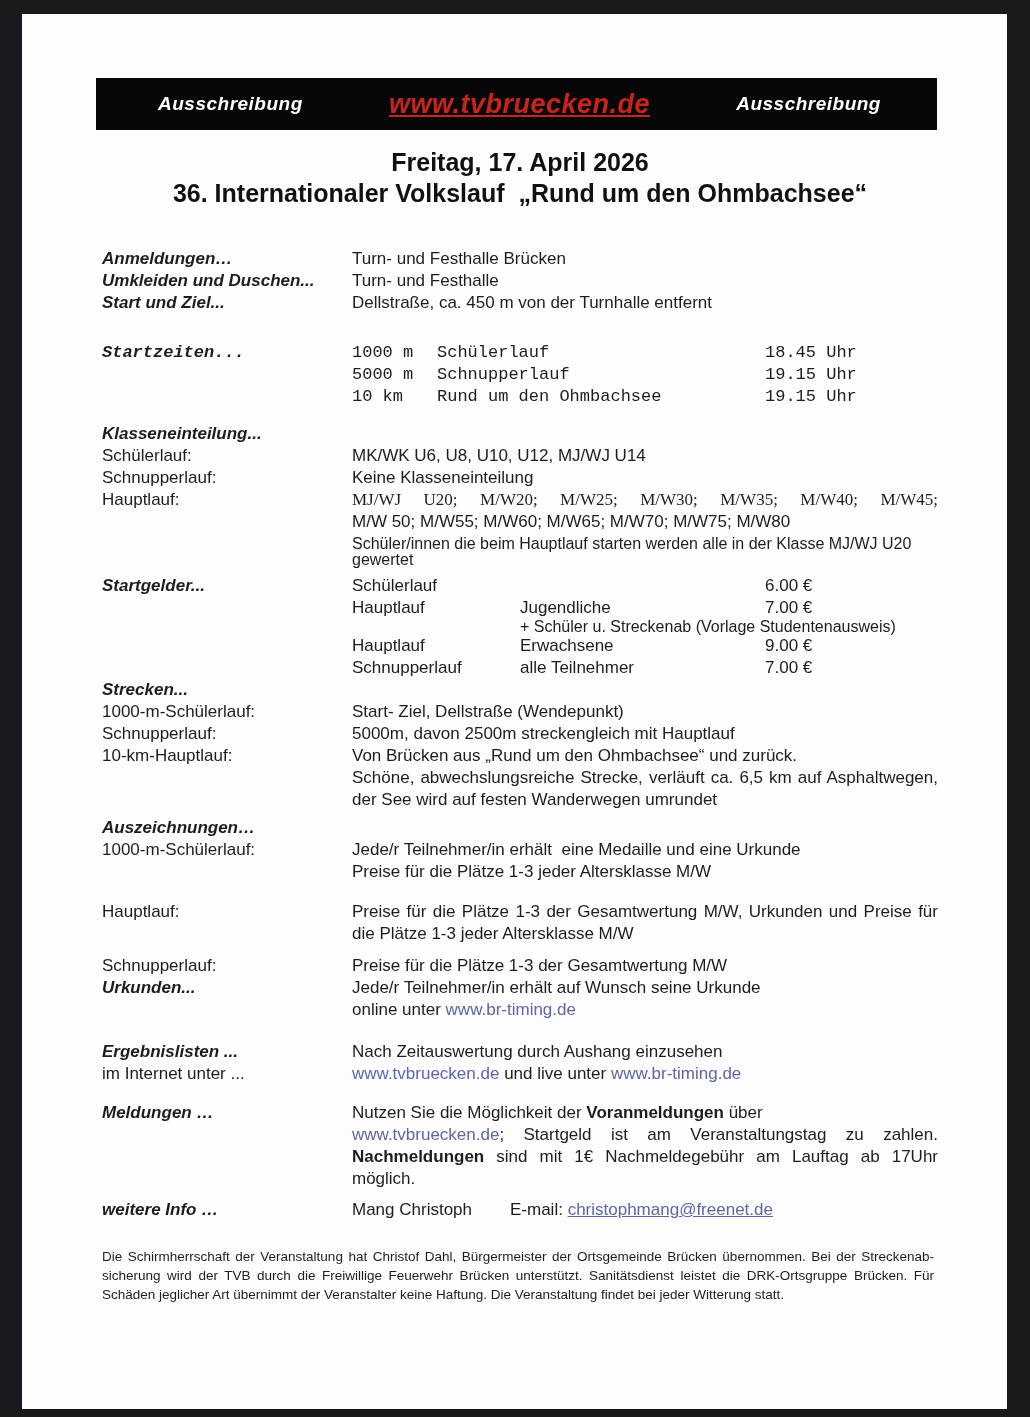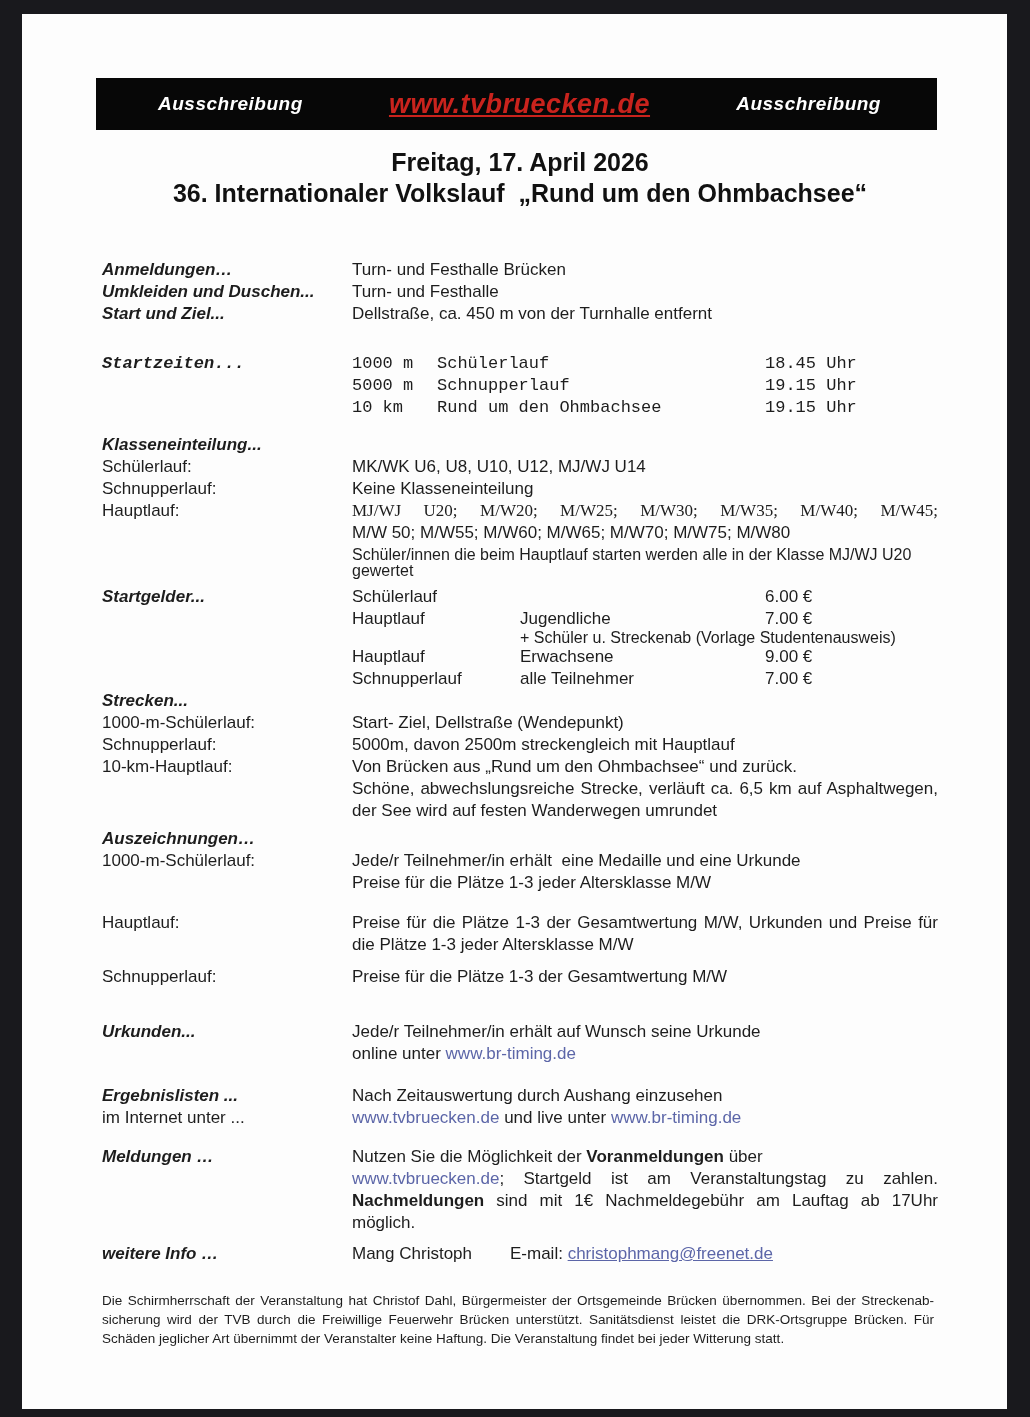--- a/index.html
+++ b/index.html
@@ -55,29 +55,29 @@
   .sz-grid { display: grid; grid-template-columns: 85px 328px 1fr; }
   .sg-grid { display: grid; grid-template-columns: 168px 245px 1fr; }
   .small { font-size: 16px; line-height: 16px; }
   .just { text-align: justify; }
   .jline { text-align: justify; text-align-last: justify; font-family: Liberation Serif, serif; }
   .prewrap { white-space: pre-wrap; }
   a { color: #5c66a8; text-decoration: none; cursor: pointer; }
   a.u { text-decoration: underline; text-align: center; }
   b { font-weight: bold; }
   
-  .sec-venue       { margin-top: 50px; }
+  .sec-venue       { margin-top: 39px; }
   .sec-startzeiten { margin-top: 28px; font-family: Liberation Mono, monospace; }
   .sec-klassen     { margin-top: 15px; }
   .note-klassen    { margin-top: 3px; margin-bottom: 4px; }
   .sec-startgelder { margin-top: 7px; }
   .sec-ausz        { margin-top: 6px; }
   .gap18 { margin-top: 18px; }
   .gap10 { margin-top: 10px; }
-  .sec-urkunden    { margin-top: 33px; }
+  .sec-urkunden    { }
   .sec-ergebnis    { margin-top: 20px; }
   .sec-meldungen   { margin-top: 17px; }
   .sec-weitere     { margin-top: 9px; }
   .footer {
     margin-top: 26px;
     font-size: 13.5px;
     line-height: 19px;
     text-align: justify;
     width: 832px;
     hyphens: manual;

